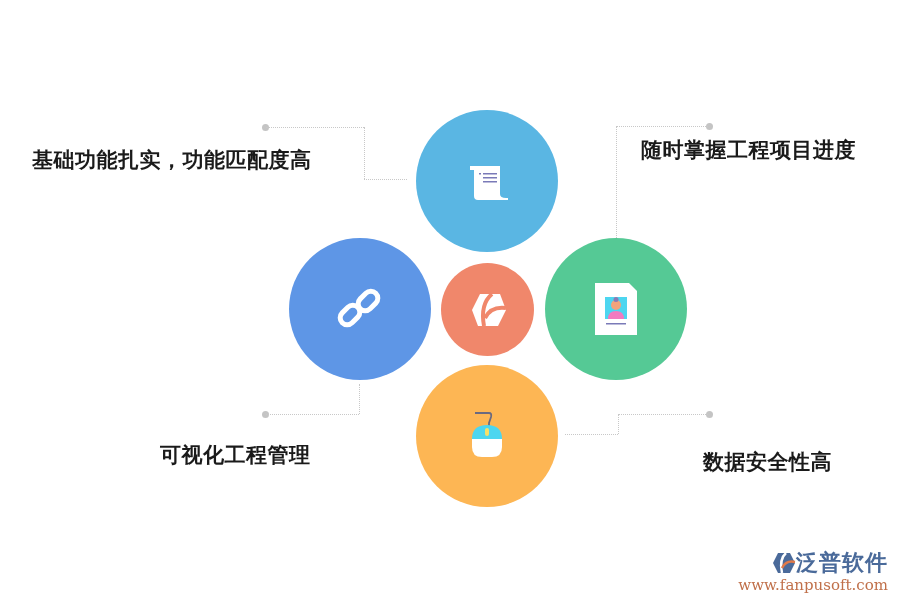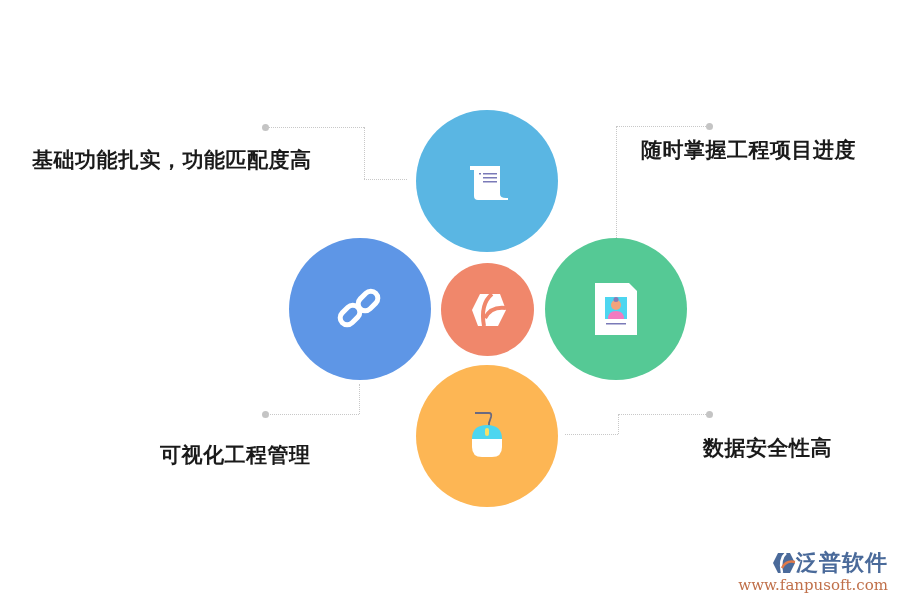--- a/index.html
+++ b/index.html
@@ -32,21 +32,21 @@
 <div class="vline" style="left:359px;top:384px;height:30px;"></div>
 
 <div class="dot" style="left:706px;top:411px;"></div>
 <div class="hline" style="left:618px;top:414px;width:90px;"></div>
 <div class="vline" style="left:618px;top:414px;height:20px;"></div>
 <div class="hline" style="left:565px;top:434px;width:53px;"></div>
 
 <div class="label" style="left:32px;top:146px;">基础功能扎实，功能匹配度高</div>
 <div class="label" style="left:641px;top:136px;">随时掌握工程项目进度</div>
 <div class="label" style="left:160px;top:441px;">可视化工程管理</div>
-<div class="label" style="left:703px;top:434px;">数据安全性高</div>
+<div class="label" style="left:703px;top:448px;">数据安全性高</div>
 
 <div class="circle" style="left:416px;top:110px;width:142px;height:142px;background:#5AB6E3;">
   <svg width="50" height="50" viewBox="0 0 50 50">
     <path d="M8 10 h30 v28 q0 4 6 4 h2 v2 h-30 q-4 0 -4 -4 v-26 h-4 z" fill="#ffffff"></path>
     <rect x="21" y="17" width="14" height="1.5" fill="#7a7ab8"></rect>
     <rect x="21" y="21" width="14" height="1.5" fill="#7a7ab8"></rect>
     <rect x="21" y="25" width="14" height="1.5" fill="#7a7ab8"></rect>
     <rect x="17" y="17" width="2" height="1.5" fill="#7a7ab8"></rect>
   </svg>
 </div>

